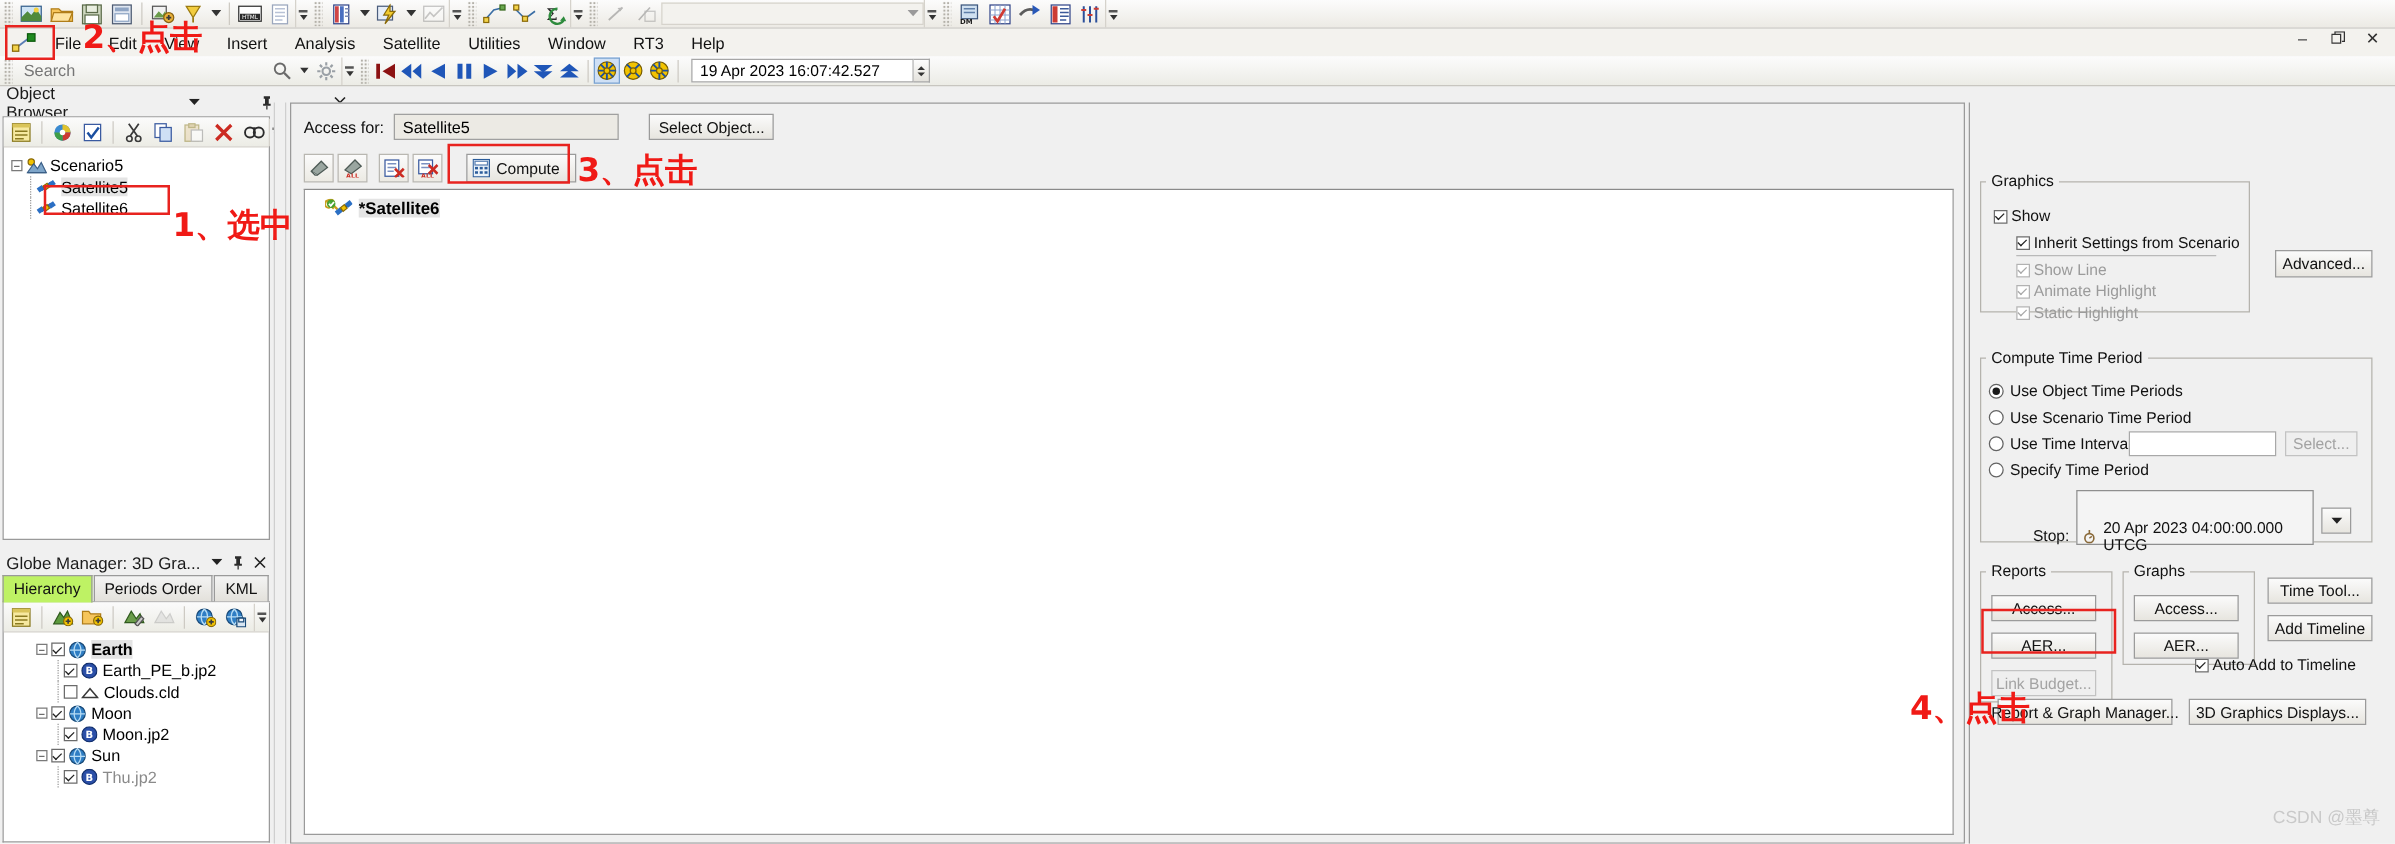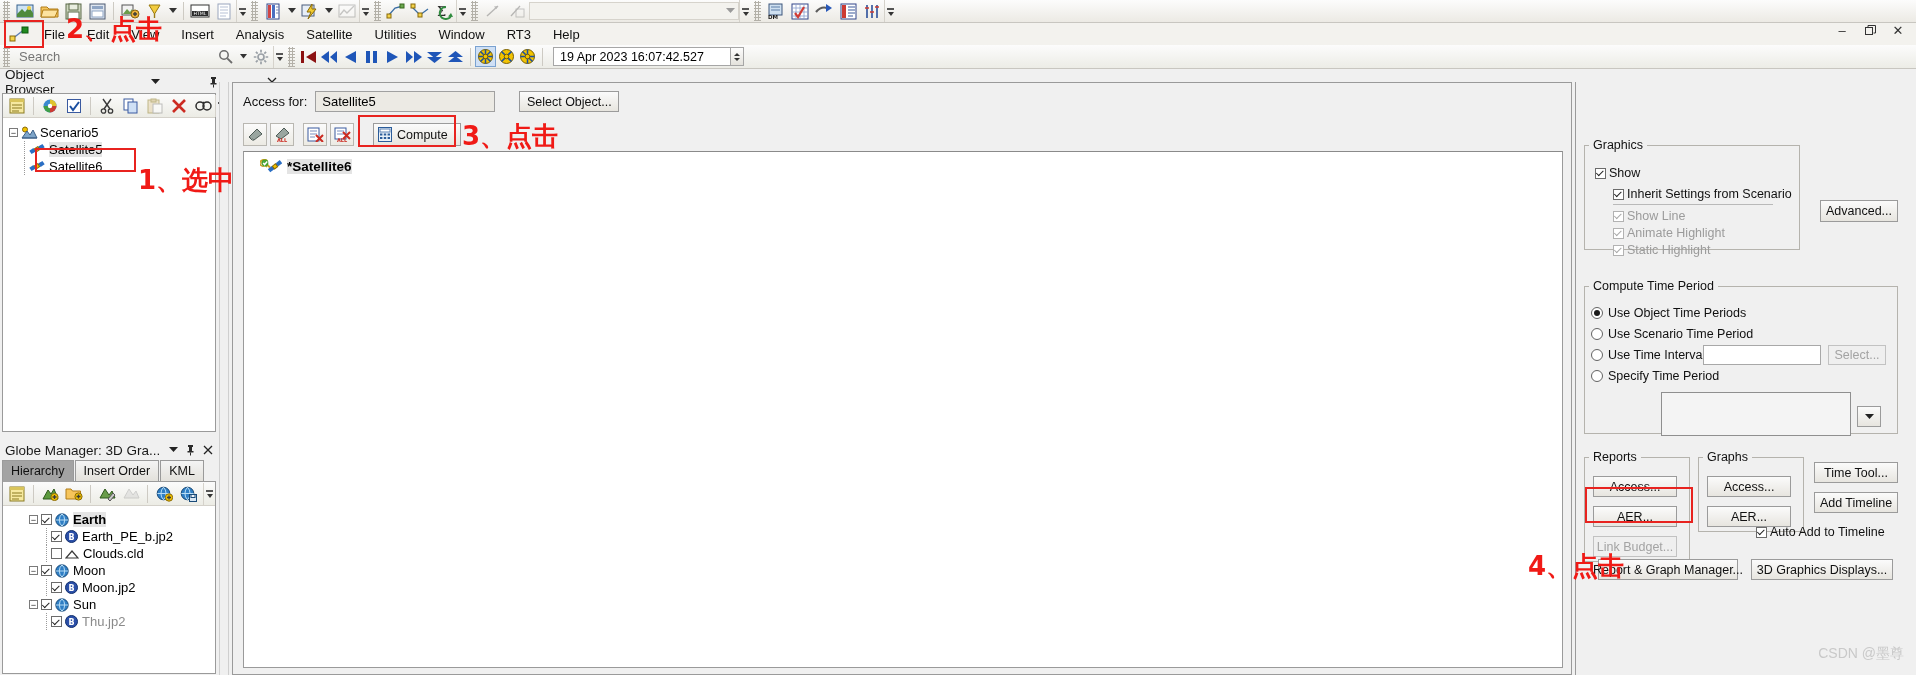--- a/index.html
+++ b/index.html
@@ -119,21 +119,21 @@
   .tlabel.bold { font-weight:bold; }
   .tlabel.grey { color:#8a8a8a; }
   .guide { border-left:1px dotted #9a9a9a; width:1px; height:17px; margin-left:4px; margin-right:4px; flex:0 0 auto;}
 
   
   .tabstrip { height:21px; display:flex; align-items:flex-end; background:#f0f0f0; border-bottom:1px solid #9a9a9a;}
   .tab {
     font-size:12.5px; padding:3px 8px 3px 8px; border:1px solid #9a9a9a; border-bottom:none;
     background:linear-gradient(#f4f4f4,#e3e1db); margin-right:1px; color:#111;
   }
-  .tab.active { background:#a3a3a3; position:relative; top:1px; padding-bottom:4px; }
+  .tab.active { background:#bef264; position:relative; top:1px; padding-bottom:4px; }
 
   
   #doc {
     position:absolute; left:232px; top:82px; width:1340px; height:593px;
     background:#f0f0f0; border:1px solid #9a9a9a;
   }
   .lbl { font-size:13px; color:#111; }
   .txtbox {
     background:#eceae4; border:1px solid #a0a0a0; height:21px;
     display:flex; align-items:center; padding-left:6px; font-size:13px;
@@ -658,21 +658,21 @@
     <div class="dockbtn">
         <svg width="10" height="10" viewBox="0 0 10 10">
           <path d="M1 1 L9 9 M9 1 L1 9" stroke="#222" stroke-width="1.3"></path>
         </svg>
       </div>
   </div>
 
   <div style="position:absolute;left:2px;top:461px;width:214px;height:214px;">
     <div class="tabstrip">
       <div class="tab active"><span>Hierarchy</span></div>
-      <div class="tab"><span>Insert Order</span></div>
+      <div class="tab"><span>Periods Order</span></div>
       <div class="tab"><span>KML</span></div>
     </div>
 
     <div style="background:#fff;border:1px solid #9a9a9a;border-top:none;height:192px;">
       <div class="minitb">
         <div class="ticon">
           <svg width="16" height="16" viewBox="0 0 16 16">
               <rect x="1" y="1" width="14" height="14" fill="#f6e9a0" stroke="#8a7a20"></rect>
               <rect x="1" y="1" width="14" height="3" fill="#d9c45a"></rect>
               <path d="M3 7h10M3 10h10M3 13h7" stroke="#8a7a20" stroke-width="1.1"></path>
@@ -947,20 +947,31 @@
       <div class="btn dis" style="position:absolute;left:243px;top:52px;width:58px;height:20px;">
         <span>Select...</span>
       </div>
 
       <div class="rowline" style="position:absolute;left:6px;top:76px;">
         <span class="rad"></span>
         <span>Specify Time Period</span>
       </div>
 
       <div style="position:absolute;left:76px;top:99px;width:190px;height:44px;border:1px solid #8f8f8f;background:#f4f4f4;"></div>
+      <div class="rowline" style="position:absolute;left:28px;top:122px;width:246px;">
+        <span style="width:44px;text-align:right;">Stop:</span>
+        <span style="display:inline-flex;margin-left:10px;margin-right:6px;">
+          <svg width="11" height="12" viewBox="0 0 11 12">
+              <circle cx="5.5" cy="7.5" r="3.6" fill="none" stroke="#8a6a3a" stroke-width="1.3"></circle>
+              <path d="M5.5 1 v3" stroke="#8a6a3a" stroke-width="1.3"></path>
+              <path d="M5.5 7.5 l2 -1.4" stroke="#8a6a3a" stroke-width="1.1"></path>
+            </svg>
+        </span>
+        <span style="font-size:12.5px;">20 Apr 2023 04:00:00.000 UTCG</span>
+      </div>
       <div class="btn" style="position:absolute;left:272px;top:113px;width:24px;height:21px;padding:0;">
         <svg width="9" height="6" viewBox="0 0 9 6">
             <path d="M0 0 L9 0 L4.5 5z" fill="#222"></path>
           </svg>
       </div>
     </fieldset>
 
     <fieldset class="grp" style="left:8px;top:368px;width:106px;height:112px;">
       <legend>Reports</legend>
       <div class="btn" style="position:absolute;left:8px;top:12px;width:84px;">

